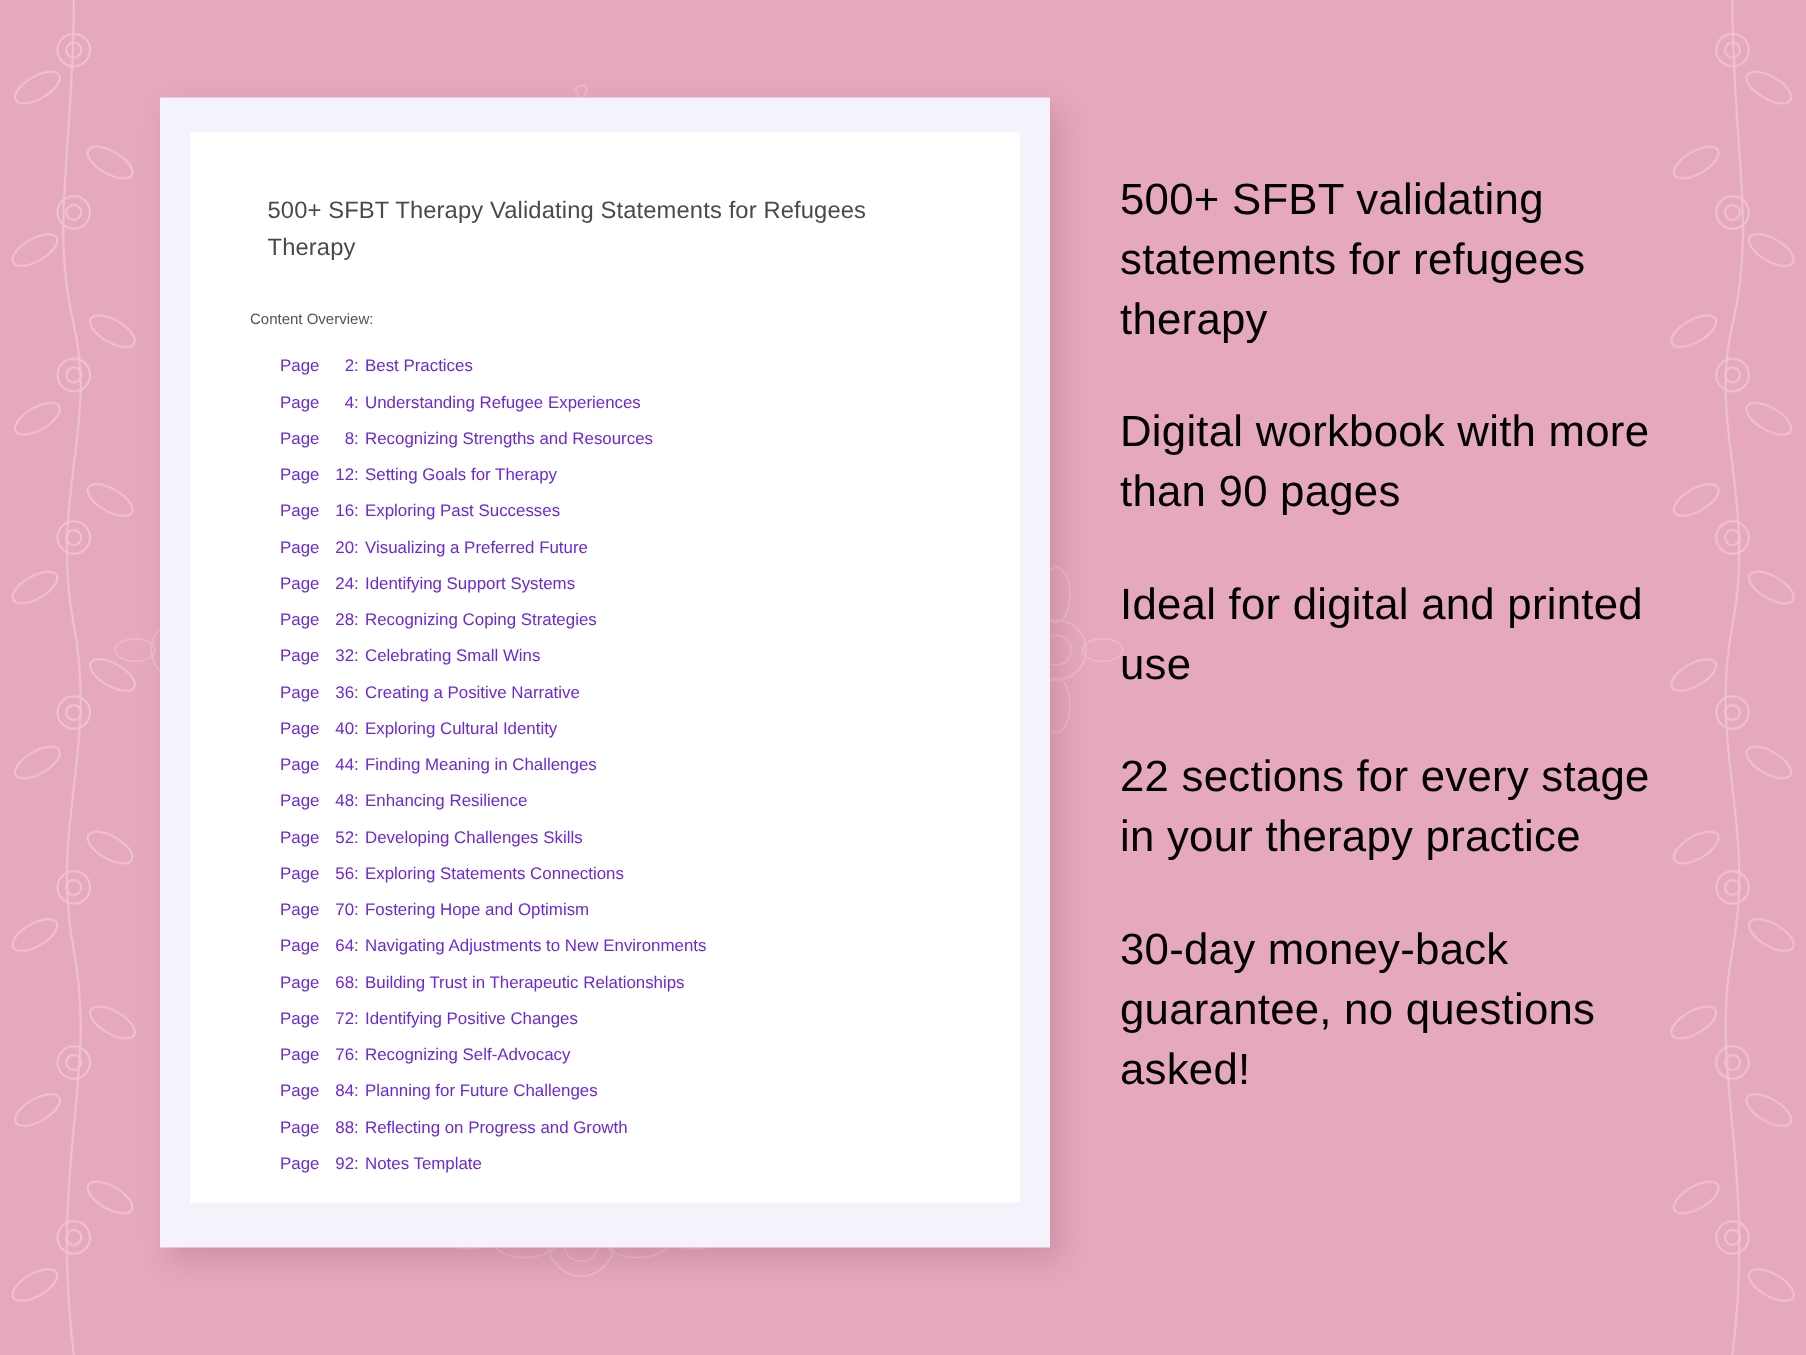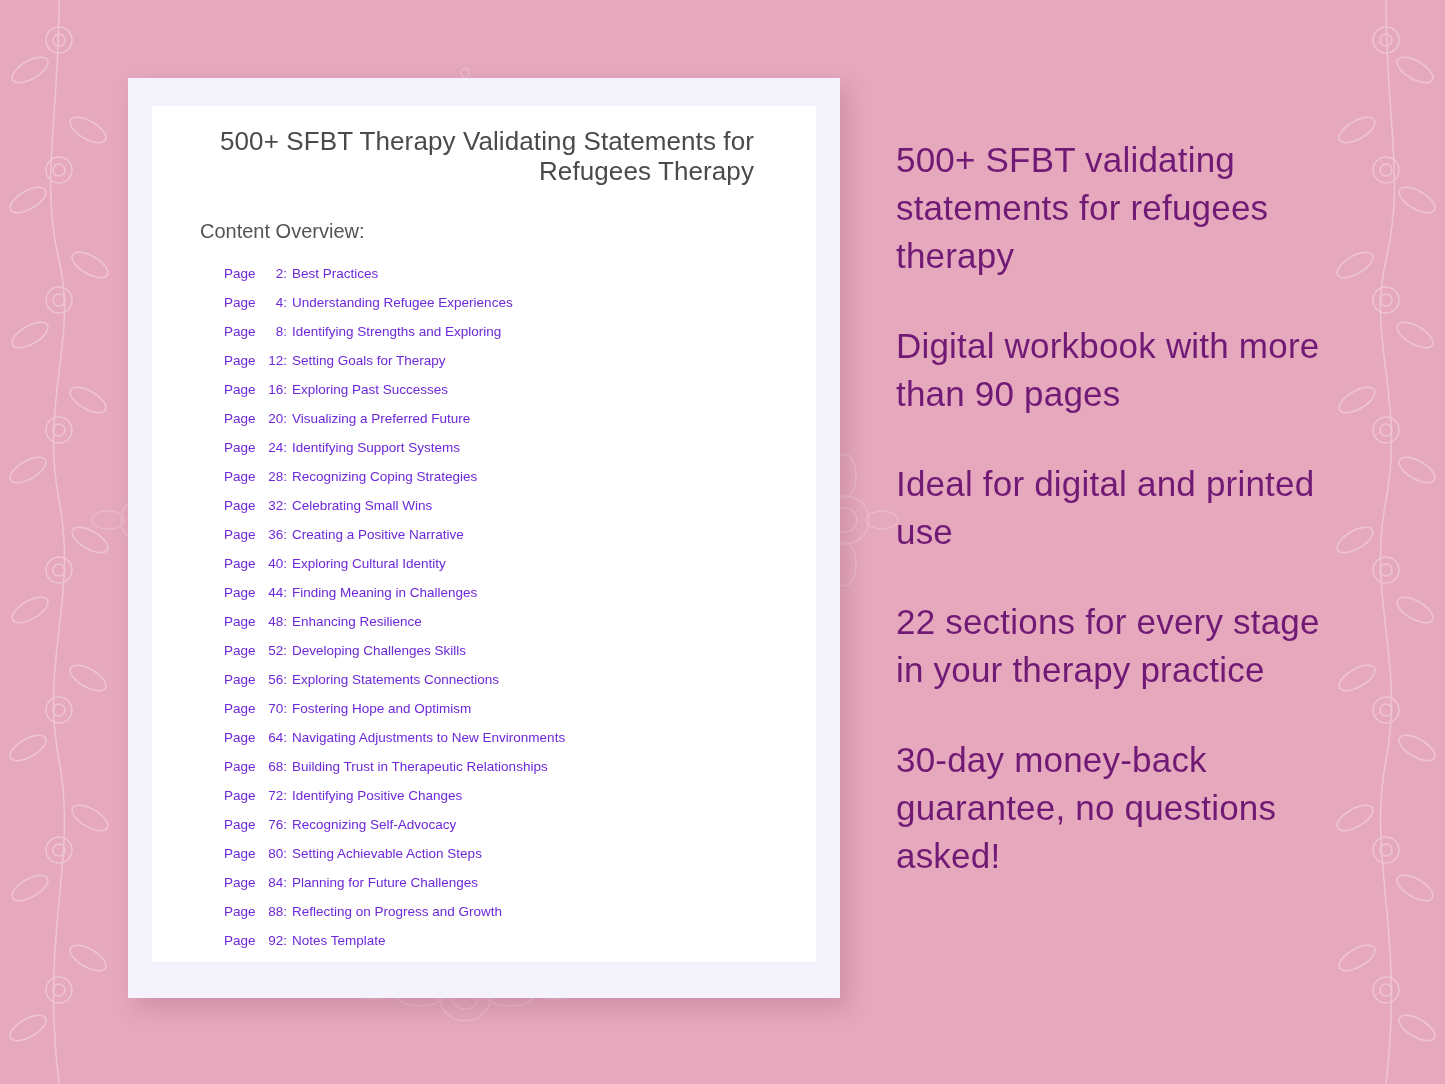--- a/index.html
+++ b/index.html
@@ -51,32 +51,32 @@
     position: absolute;
     left: 24px;
     top: 28px;
     width: 664px;
     height: 856px;
     background: #ffffff;
     padding: 0;
   }
 
   .doc-title {
-    margin: 20px 62px 0 62px;
-    text-align: right;
-    font-size: 26px;
+    margin: 48px 62px 0 62px;
+    text-align: left;
+    font-size: 19px;
     line-height: 30px;
     color: #4a4a4a;
     font-weight: 400;
     letter-spacing: 0.1px;
   }
 
   .content-overview-label {
     margin: 34px 0 0 48px;
-    font-size: 20px;
+    font-size: 12px;
     color: #545454;
   }
 
   .toc {
     margin: 16px 0 0 72px;
     list-style: none;
     padding: 0;
   }
   .toc li {
     display: flex;
@@ -98,21 +98,21 @@
   .toc .ttl { padding-left: 6px; }
 
   
   .features {
     position: absolute;
     left: 896px;
     top: 136px;
     width: 430px;
   }
   .feature {
-    color: #701a75;
+    color: #000000;
     font-size: 35px;
     line-height: 48px;
     font-weight: 400;
     margin-bottom: 42px;
     letter-spacing: 0.2px;
   }
   .feature:last-child { margin-bottom: 0; margin-top: 13px; }
 </style>
 </head>
 <body>
@@ -259,21 +259,21 @@
       <li>
           <span class="pg"><span>Page</span> <span class="num">2</span>:</span>
           <span class="ttl">Best Practices</span>
         </li>
       <li>
           <span class="pg"><span>Page</span> <span class="num">4</span>:</span>
           <span class="ttl">Understanding Refugee Experiences</span>
         </li>
       <li>
           <span class="pg"><span>Page</span> <span class="num">8</span>:</span>
-          <span class="ttl">Identifying Strengths and Exploring</span>
+          <span class="ttl">Recognizing Strengths and Resources</span>
         </li>
       <li>
           <span class="pg"><span>Page</span> <span class="num">12</span>:</span>
           <span class="ttl">Setting Goals for Therapy</span>
         </li>
       <li>
           <span class="pg"><span>Page</span> <span class="num">16</span>:</span>
           <span class="ttl">Exploring Past Successes</span>
         </li>
       <li>
@@ -328,24 +328,20 @@
           <span class="pg"><span>Page</span> <span class="num">68</span>:</span>
           <span class="ttl">Building Trust in Therapeutic Relationships</span>
         </li>
       <li>
           <span class="pg"><span>Page</span> <span class="num">72</span>:</span>
           <span class="ttl">Identifying Positive Changes</span>
         </li>
       <li>
           <span class="pg"><span>Page</span> <span class="num">76</span>:</span>
           <span class="ttl">Recognizing Self-Advocacy</span>
-        </li>
-      <li>
-          <span class="pg"><span>Page</span> <span class="num">80</span>:</span>
-          <span class="ttl">Setting Achievable Action Steps</span>
         </li>
       <li>
           <span class="pg"><span>Page</span> <span class="num">84</span>:</span>
           <span class="ttl">Planning for Future Challenges</span>
         </li>
       <li>
           <span class="pg"><span>Page</span> <span class="num">88</span>:</span>
           <span class="ttl">Reflecting on Progress and Growth</span>
         </li>
       <li>

